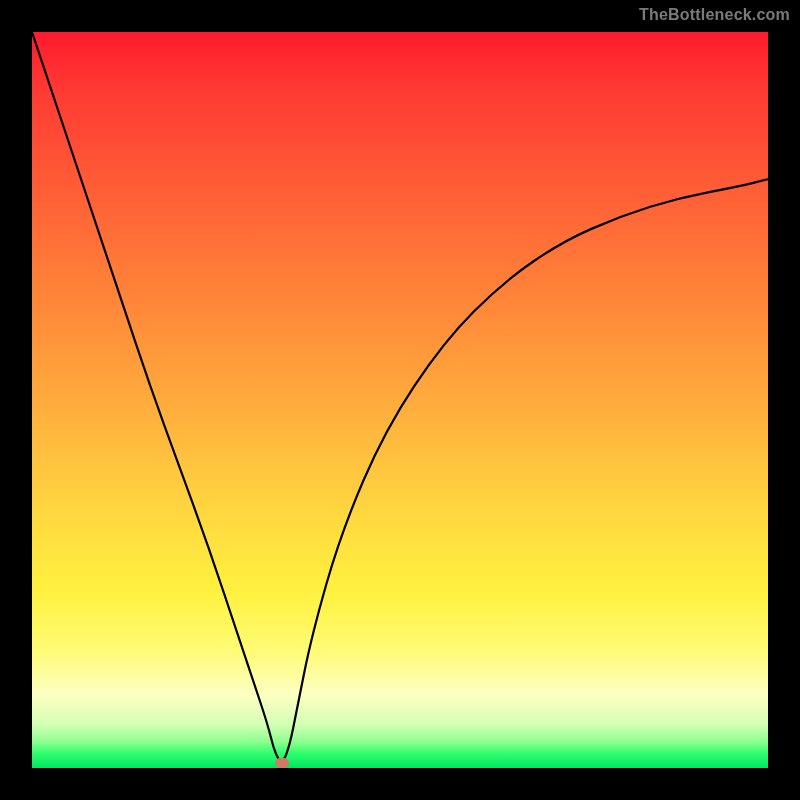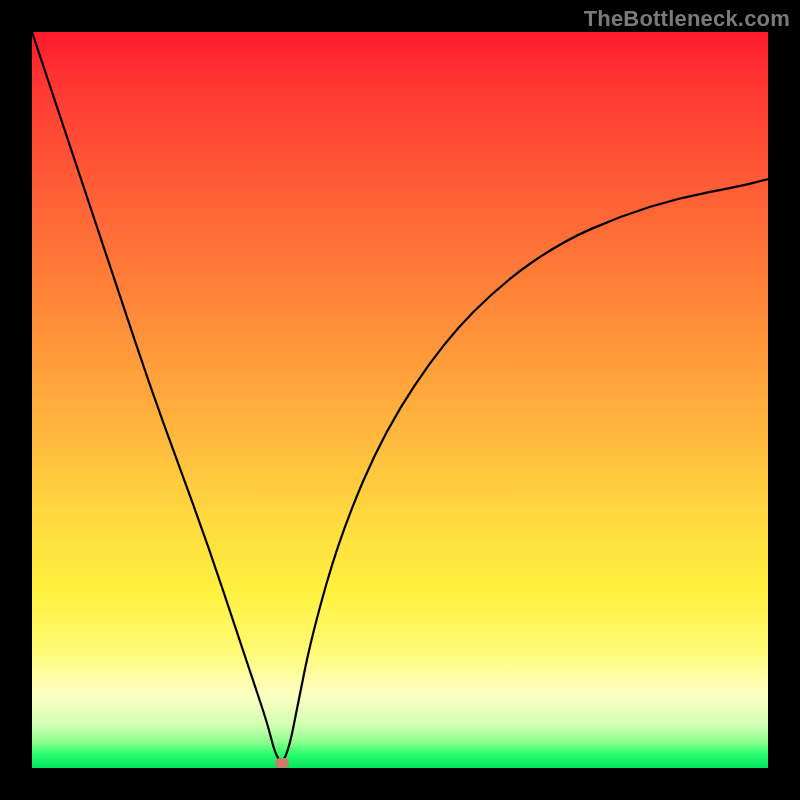--- a/index.html
+++ b/index.html
@@ -60,21 +60,21 @@
     height: 10px;
     background: #cf7a66;
     border-radius: 5px;
     transform: translate(-50%, -50%);
   }
   .watermark {
     position: absolute;
     top: 6px;
     right: 10px;
     color: #7a7a7a;
-    font-size: 22px;
+    font-size: 16px;
     font-weight: 600;
     letter-spacing: 0.2px;
     user-select: none;
   }
 </style>
 </head>
 <body>
 
 <div class="frame">
   <div class="plot-area">

